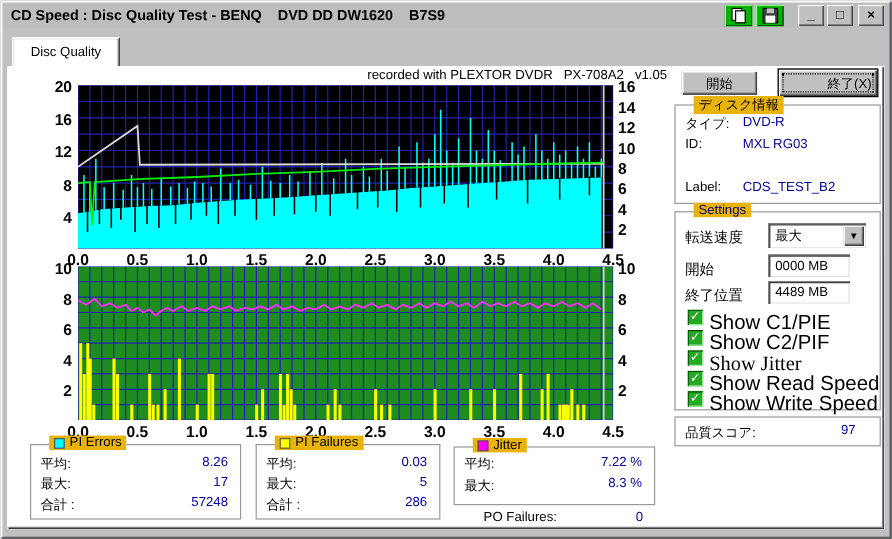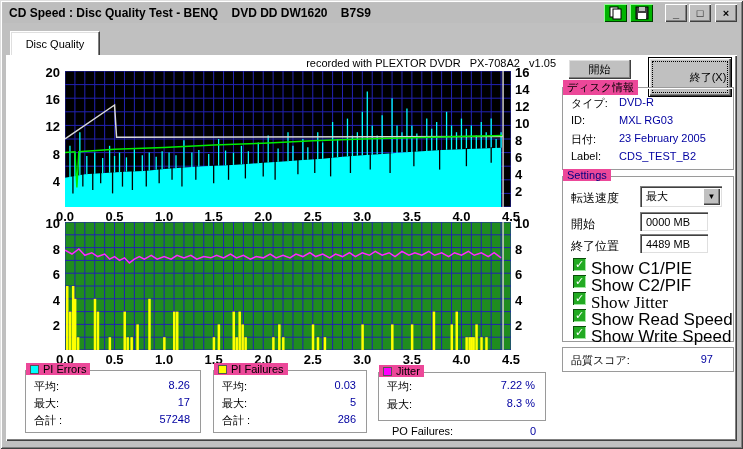--- a/index.html
+++ b/index.html
@@ -18,21 +18,21 @@
   .pane{position:absolute;left:6px;top:55px;width:731px;height:386px;background:#ffffff;
     box-shadow:inset 1px 1px 0 #ffffff, inset -1px -1px 0 #404040, inset -2px -2px 0 #808080;}
   .tab{position:absolute;left:10px;top:31px;width:90px;height:24px;background:#ffffff;z-index:3;
     border-top:1px solid #ffffff;border-left:1px solid #ffffff;border-right:1px solid #404040;
     box-shadow:inset -1px 0 0 #808080, inset 1px 1px 0 #dfdfdf;
     font-size:11px;color:#000;display:flex;align-items:center;justify-content:center;}
   .chart-header{position:absolute;left:160px;top:2px;width:390px;font-size:11px;color:#000;text-align:right;white-space:pre;}
   .plot{position:absolute;}
   .tick{position:absolute;font-size:13px;color:#000;font-weight:bold;}
   .groupbox{position:absolute;border:1px solid #9a9a9a;box-shadow:1px 1px 0 #ffffff, inset 1px 1px 0 #ffffff;}
-  .legend{position:absolute;top:-8px;left:0;background:#ec4899;padding:0 4px;font-size:11px;color:#000;display:flex;align-items:center;gap:4px;}
+  .legend{position:absolute;top:-8px;left:15px;background:#eab308;padding:0 4px;font-size:11px;color:#000;display:flex;align-items:center;gap:4px;}
   .legend.blue{color:#000080;}
   .swatch{width:9px;height:9px;display:inline-block;border:1px solid #555;}
   .row{position:absolute;left:0;width:100%;height:14px;font-size:11px;}
   .row .lbl{position:absolute;left:8px;color:#000;white-space:pre;}
   .row .val{position:absolute;right:10px;color:#0000a0;text-align:right;white-space:pre;}
   .btn{position:absolute;background:#c0c0c0;font-size:11px;color:#000;display:flex;align-items:center;justify-content:center;
     box-shadow:inset 1px 1px 0 #ffffff, inset -1px -1px 0 #404040, inset -2px -2px 0 #808080, inset 2px 2px 0 #dfdfdf;}
   .btn.default{border:1px solid #000;}
   .btn.default .focusring{position:absolute;inset:3px;border:1px dotted #000;}
   .field{position:absolute;background:#ffffff;font-size:11px;color:#000;display:flex;align-items:center;padding-left:6px;
@@ -437,45 +437,41 @@
       <div class="row" style="top:6px;">
           <span class="lbl">平均:</span>
           <span class="val">7.22 %</span>
         </div>
       <div class="row" style="top:24px;">
           <span class="lbl">最大:</span>
           <span class="val">8.3 %</span>
         </div>
     </div>
     <div class="row" style="left:372px;top:370px;width:168px;position:absolute;">
-      <span class="lbl" style="left:2px;padding-left:12px;">PO Failures:</span>
+      <span class="lbl" style="left:13px;padding-left:12px;">PO Failures:</span>
       <span class="val">0</span>
     </div>
 
     <div class="btn" style="left:562px;top:4px;width:63px;height:20px;">
       <span>開始</span>
     </div>
-    <div class="btn default" style="left:642px;top:2px;width:84px;height:40px;padding-left:36px;">
+    <div class="btn default" style="left:642px;top:2px;width:84px;height:24px;padding-left:36px;">
       <span class="focusring"></span>
       <span>終了(X)</span>
     </div>
 
     <div class="groupbox" style="left:556px;top:32px;width:172px;height:83px;">
       <div class="legend">ディスク情報</div>
       <div class="row" style="top:8px;">
           <span class="lbl">タイプ:</span>
           <span class="val" style="right:auto;left:56px;text-align:left;">DVD-R</span>
         </div>
       <div class="row" style="top:26px;">
           <span class="lbl">ID:</span>
           <span class="val" style="right:auto;left:56px;text-align:left;">MXL RG03</span>
-        </div>
-      <div class="row" style="top:44px;">
-          <span class="lbl">日付:</span>
-          <span class="val" style="right:auto;left:56px;text-align:left;">23 February 2005</span>
         </div>
       <div class="row" style="top:62px;">
           <span class="lbl">Label:</span>
           <span class="val" style="right:auto;left:56px;text-align:left;">CDS_TEST_B2</span>
         </div>
     </div>
 
     <div class="groupbox" style="left:556px;top:121px;width:172px;height:166px;">
       <div class="legend blue">Settings</div>
       <span class="sb-label" style="left:8px;top:13px;">転送速度</span>

